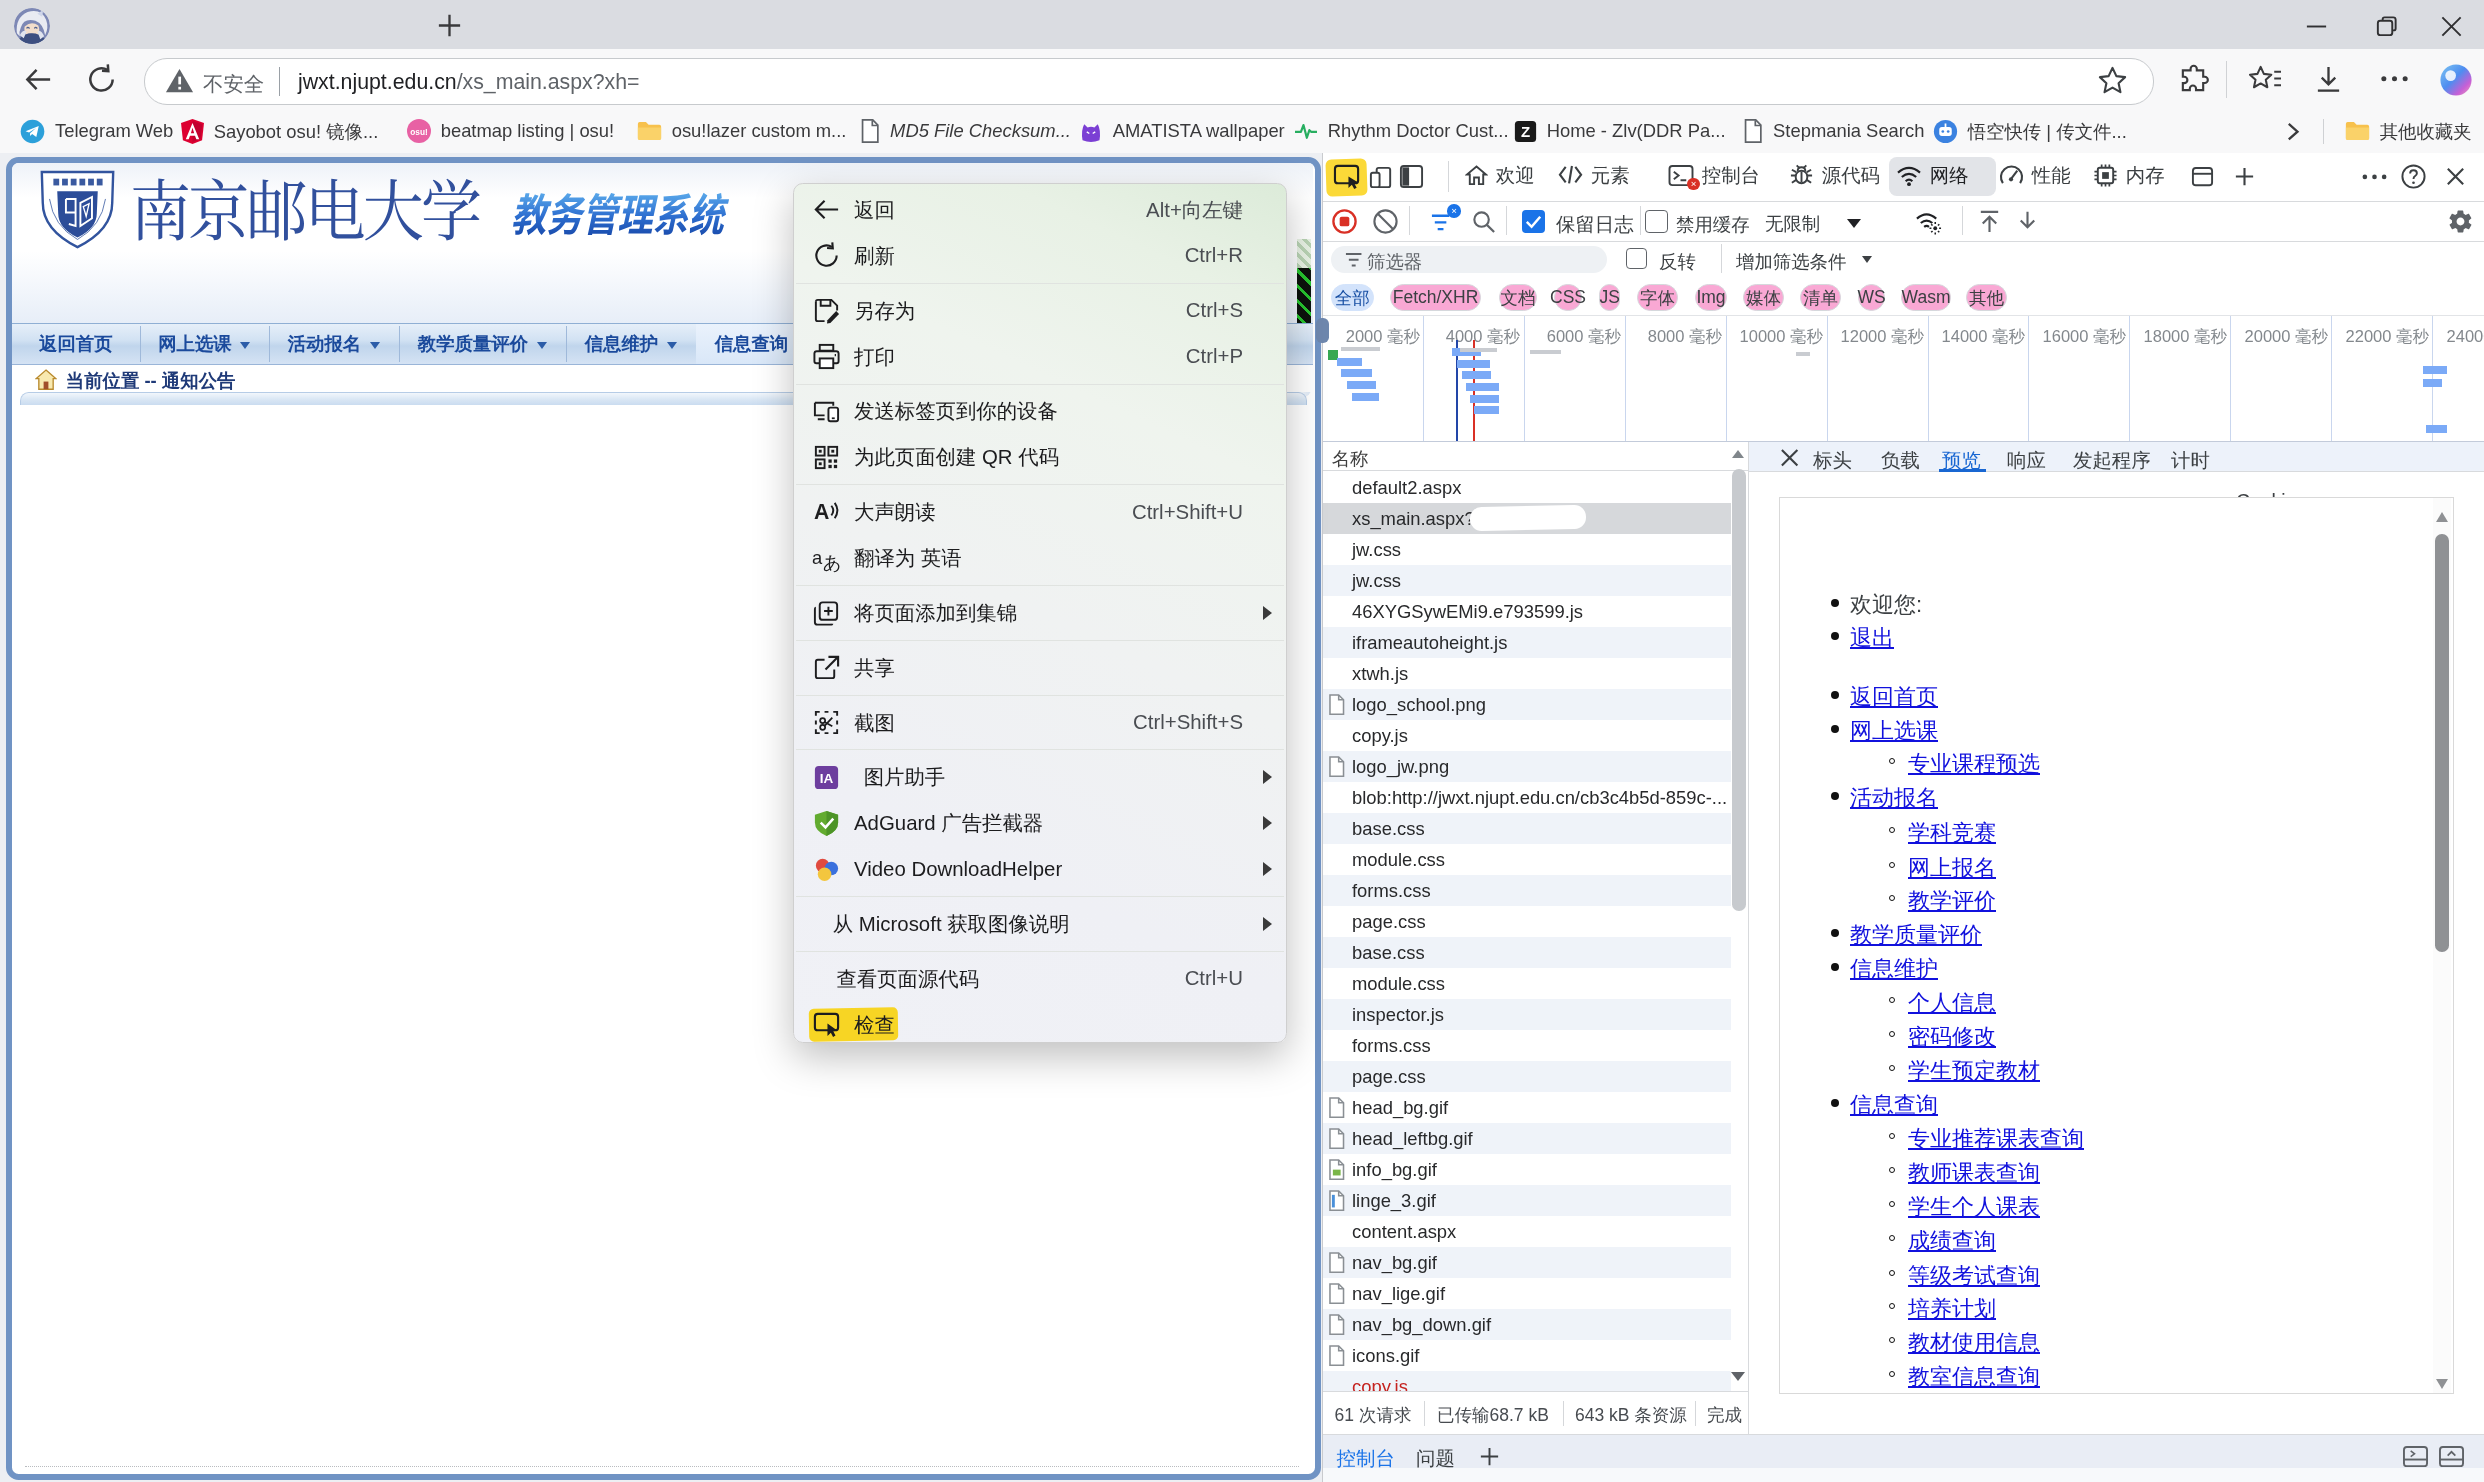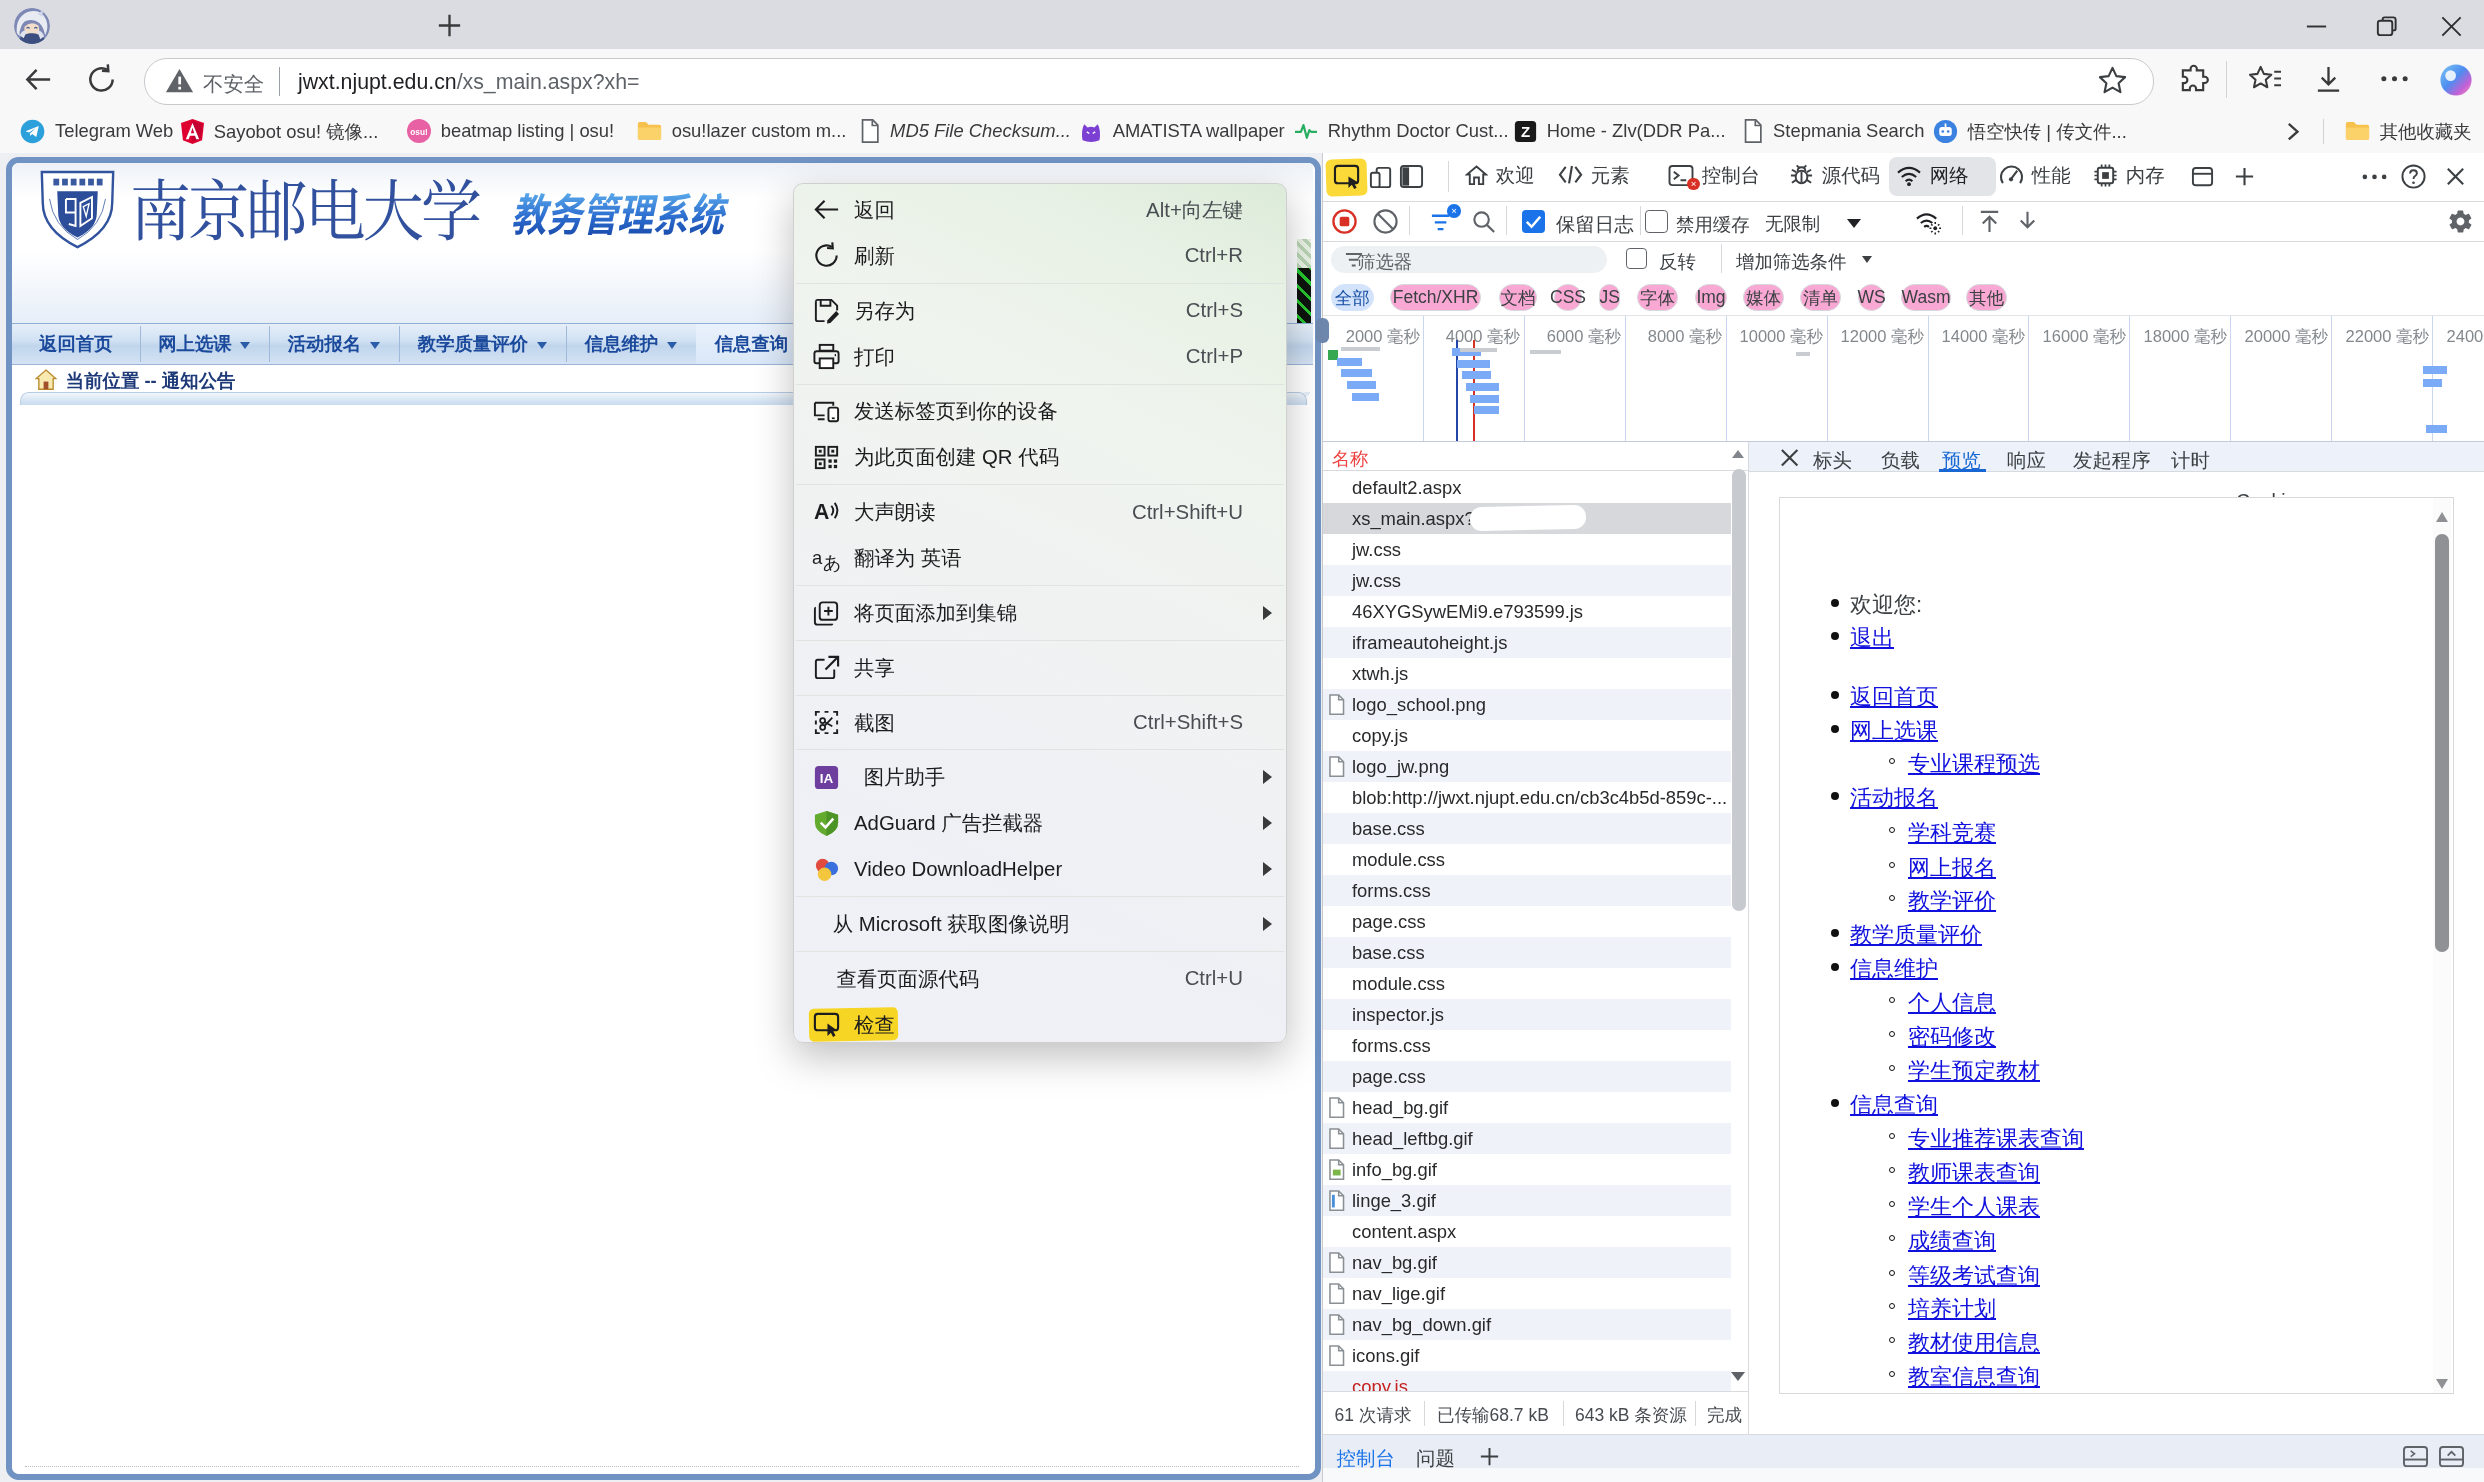--- a/index.html
+++ b/index.html
@@ -466,21 +466,21 @@
         </svg>
       </div>
     <div class="abs" style="left:0; top:88px; width:1163px; height:1px; background:#d8dadd;"></div>
 
     <div class="abs" style="left:7.8px; top:93px; width:276px; height:27px; background:#eef1f4; border-radius:13.6px;"></div>
     <div class="abs" style="left:21.3px; top:98px;">
         <svg width="19.4" height="17.5" viewBox="0 0 20 18">
           <path d="M2 3 L18 3 M5 9 L15 9 M8 15 L12 15" stroke="#5f6368" stroke-width="2"></path>
         </svg>
       </div>
-    <div class="abs" style="left:34px; top:96px; font-size:18.4px; color:#5f6368;text-align:center;">筛选器</div>
+    <div class="abs" style="left:44px; top:96px; font-size:18.4px; color:#5f6368;text-align:center;">筛选器</div>
     <div class="abs" style="left:303px; top:95px; width:21.3px; height:21.3px; border:1.9px solid #5f6368; border-radius:3.9px;"></div>
     <div class="abs" style="left:336px; top:96px; font-size:18.4px; color:#3c4043;">反转</div>
     <div class="abs" style="left:398px; top:91px; width:1px; height:29px; background:#d5d7da;"></div>
     <div class="abs" style="left:413px; top:96px; font-size:18.4px; color:#3c4043;">增加筛选条件</div>
     <div class="abs" style="left:539px; top:103px; width:0; height:0; border-left:5.8px solid transparent; border-right:5.8px solid transparent; border-top:7.8px solid #3c4043;"></div>
 
     <div class="chip chipsel" style="left:7.8px; width:43px;">全部</div>
     <div class="chip" style="left:67px; width:91px;">Fetch/XHR</div>
     <div class="chip" style="left:176px; width:38px;">文档</div>
     <div class="chip" style="left:231px; width:28px;">CSS</div>
@@ -535,21 +535,21 @@
       <div class="abs" style="left:151px; top:90px; width:25px; height:7.8px; background:#7baaf7;"></div>
       <div class="abs" style="left:137px; top:32px; width:37px; height:3.9px; background:#c9ccd1;"></div>
       <div class="abs" style="left:207px; top:34px; width:31px; height:3.9px; background:#c9ccd1;"></div>
       <div class="abs" style="left:473px; top:36px; width:13.6px; height:3.9px; background:#c9ccd1;"></div>
 
       <div class="abs" style="left:1100px; top:50px; width:24px; height:7.8px; background:#7baaf7;"></div>
       <div class="abs" style="left:1100px; top:63px; width:19.4px; height:7.8px; background:#7baaf7;"></div>
       <div class="abs" style="left:1103px; top:109px; width:21.3px; height:7.8px; background:#7baaf7;"></div>
     </div>
 
-    <div class="abs" style="left:0; top:289px; width:425px; height:29px; border-bottom:1px solid #d8dadd; font-size:18.4px; color:#ef4444;">
+    <div class="abs" style="left:0; top:289px; width:425px; height:29px; border-bottom:1px solid #d8dadd; font-size:18.4px; color:#404040;">
       <span style="position:absolute; left:8.7px; top:3.9px;">名称</span>
       <div class="abs" style="left:409px; top:7.8px; width:0; height:0; border-left:6.8px solid transparent; border-right:6.8px solid transparent; border-bottom:8.7px solid #80868b;"></div>
     </div>
     <div id="filelist" class="abs" style="left:0; top:319px; width:408px; height:919px; overflow:hidden; font-size:18.4px; color:#28292b;">
       <div class="frow">
           <span class="ftx">default2.aspx</span>
         </div>
       <div class="frow sel">
           <span class="ftx">xs_main.aspx?xh</span>
           <div class="abs" style="left:147px; top:2.9px; width:116px; height:24px; background:#ffffff; border-radius:11.6px; transform:rotate(-1.2deg);"></div>

